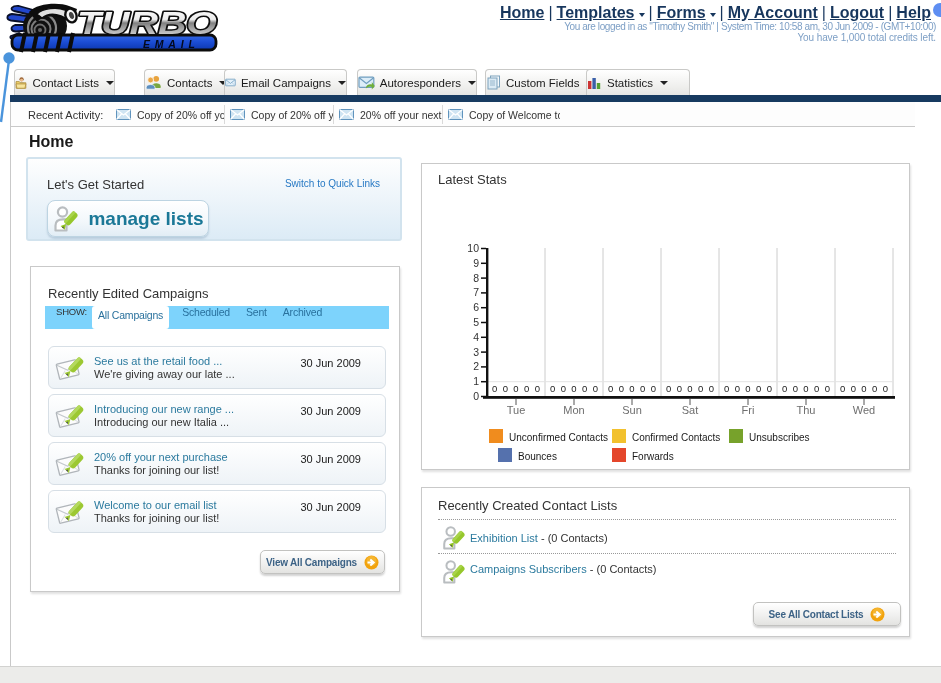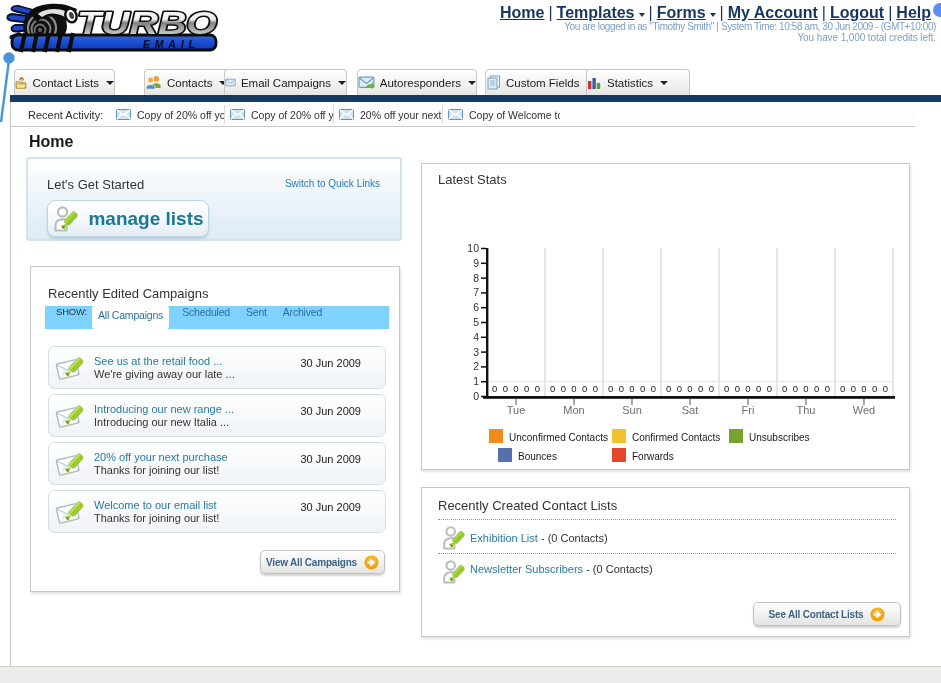--- a/index.html
+++ b/index.html
@@ -385,21 +385,21 @@
 <svg class="abs" style="left:19px;top:70px" width="24" height="27" viewBox="0 0 26 27">
       <circle cx="10.5" cy="7" r="4.6" fill="#fff" stroke="#b9bdc0" stroke-width="2.2"></circle>
       <path d="M3.5 25.5 v-5 c0-4 3-6.2 7.5-6.2 h3.5 v11.2 Z" fill="#fff" stroke="#b9bdc0" stroke-width="2.2" stroke-linejoin="round"></path>
       <g transform="translate(0.8,-0.5) rotate(42 16 16)">
         <rect x="12.8" y="5.5" width="7" height="15" rx="2.8" fill="#96c72c"></rect>
         <rect x="12.8" y="5.5" width="3" height="15" rx="1.5" fill="#a8d44a"></rect>
         <path d="M16.3 20.5 l2.8 5 l-5.6 0 Z" fill="#8fc321"></path>
         <path d="M16.4 23.8 l1.1 1.9 l-2.2 0 Z" fill="#4a4a4a"></path>
       </g>
     </svg>
-<div class="abs clitem" style="left:48px;top:75px"><a>Newsletter Subscribers</a> - (0 Contacts)</div>
+<div class="abs clitem" style="left:48px;top:75px"><a>Campaigns Subscribers</a> - (0 Contacts)</div>
 <div class="abs whitebtn" style="left:331px;top:114px;width:148px;height:24px">See All Contact Lists
 <svg width="15" height="15" viewBox="0 0 15 15">
         <circle cx="7.5" cy="7.5" r="7" fill="#f2a30d"></circle>
         <circle cx="7.5" cy="6" r="5" fill="#f7bc3d" opacity=".7"></circle>
         <path d="M3.5 7.5 h5 M6.3 4.5 l3.4 3 l-3.4 3" fill="none" stroke="#fff" stroke-width="2"></path>
       </svg></div>
 </div>
 <div class="abs footer"></div>
 
 </body></html>

